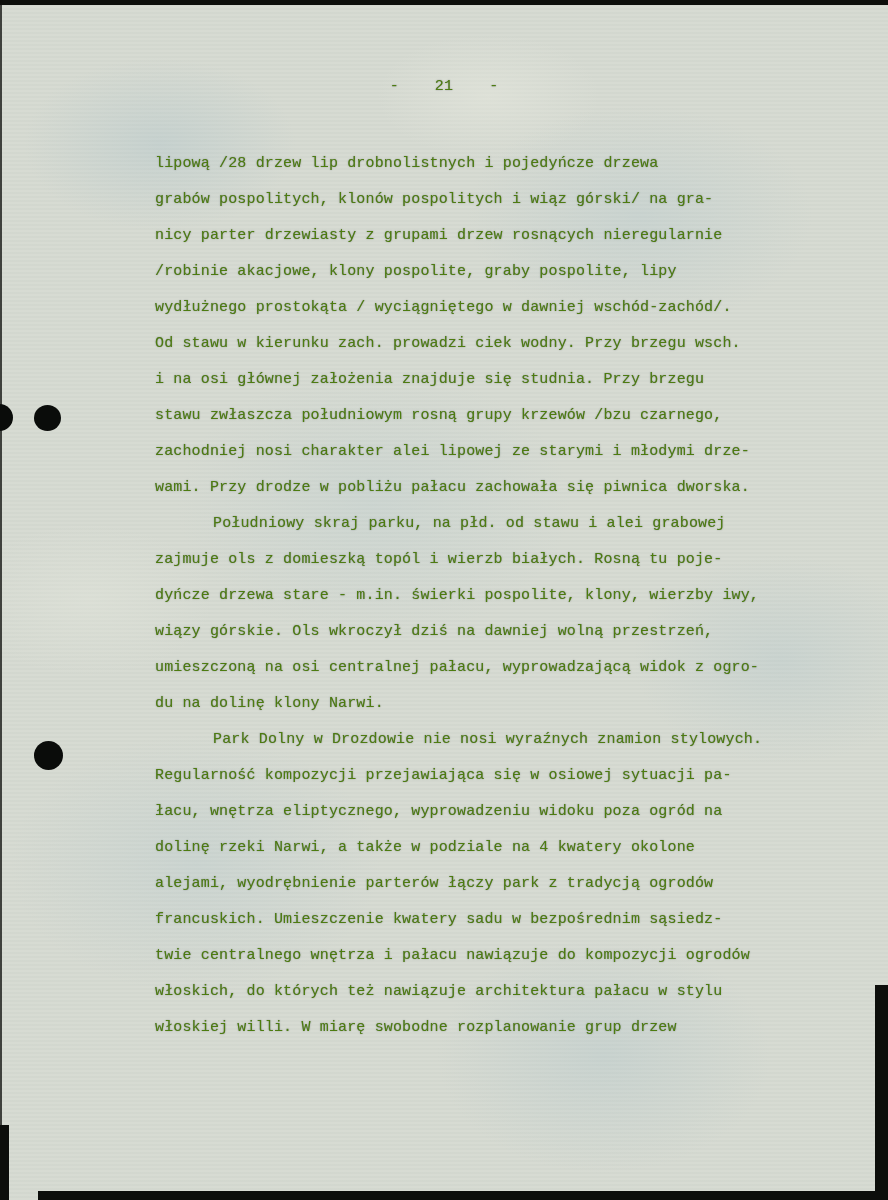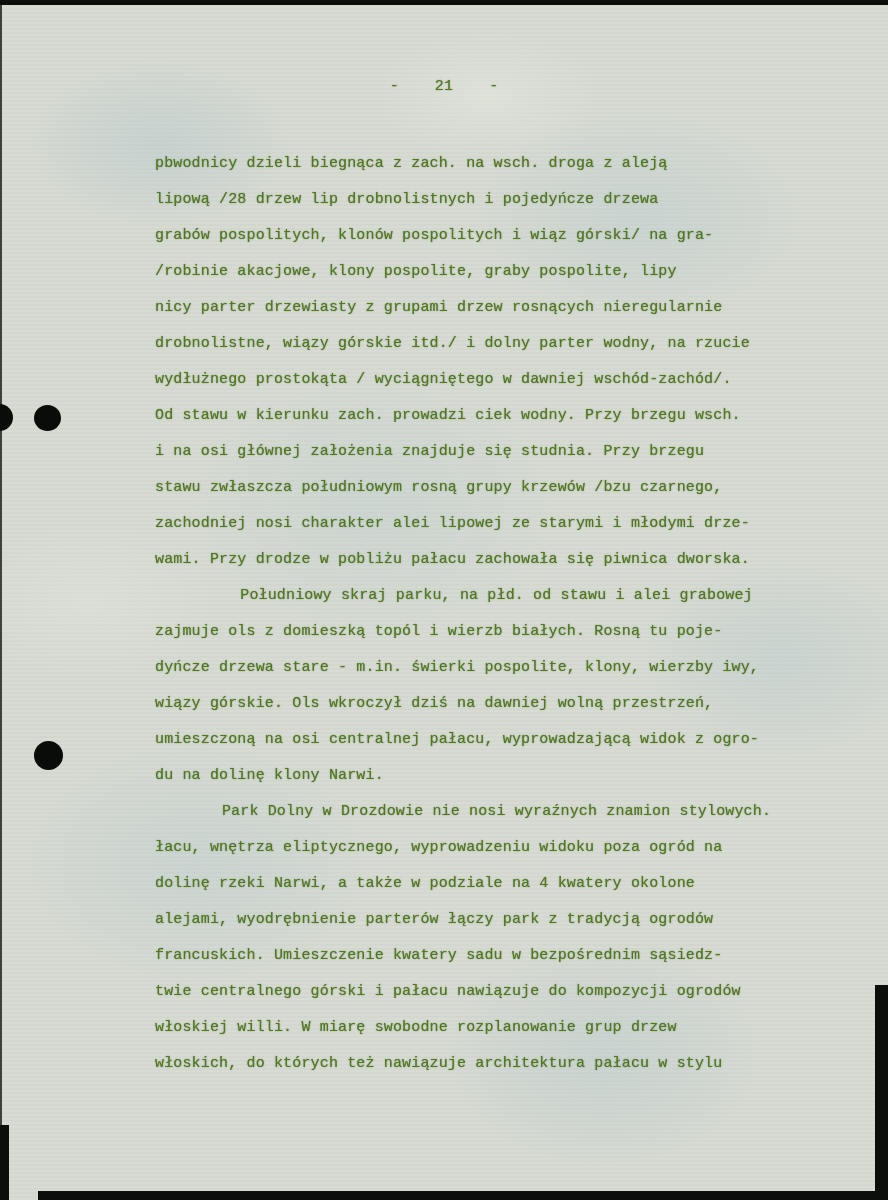--- a/index.html
+++ b/index.html
@@ -52,21 +52,21 @@
     text-align: center;
   }
   .page-number-row span { margin: 0 18px; }
   .text-block {
     position: absolute; left: 155px; top: 146px; width: 625px;
   }
   .line {
     height: 36px; line-height: 36px;
     white-space: pre;
   }
-  .para-first { text-indent: 58px; text-align: center; }
+  .para-first { text-indent: 58px; }
 </style>
 </head>
 <body>
 
 <div class="paper"></div>
 
 <div class="edge edge-top"></div>
 <div class="edge edge-left"></div>
 <div class="edge edge-left-b"></div>
 <div class="edge edge-right"></div>
@@ -76,47 +76,46 @@
 <div class="punch punch-2"></div>
 <div class="punch punch-3"></div>
 
 <div class="page-number-row type">
   <span>-</span><span>21</span><span>-</span>
 </div>
 
 <div class="text-block type">
 
   <div>
-    <div class="line">pbwodnicy dzieli biegnąca z zach. na wsch. droga z aleją</div>
     <div class="line">lipową /28 drzew lip drobnolistnych i pojedyńcze drzewa</div>
     <div class="line">grabów pospolitych, klonów pospolitych i wiąz górski/ na gra-</div>
+    <div class="line">nicy parter drzewiasty z grupami drzew rosnących nieregularnie</div>
     <div class="line">/robinie akacjowe, klony pospolite, graby pospolite, lipy</div>
-    <div class="line">nicy parter drzewiasty z grupami drzew rosnących nieregularnie</div>
-    <div class="line">drobnolistne, wiązy górskie itd./ i dolny parter wodny, na rzucie</div>
     <div class="line">wydłużnego prostokąta / wyciągniętego w dawniej wschód-zachód/.</div>
     <div class="line">Od stawu w kierunku zach. prowadzi ciek wodny. Przy brzegu wsch.</div>
     <div class="line">i na osi głównej założenia znajduje się studnia. Przy brzegu</div>
     <div class="line">stawu zwłaszcza południowym rosną grupy krzewów /bzu czarnego,</div>
     <div class="line">zachodniej nosi charakter alei lipowej ze starymi i młodymi drze-</div>
     <div class="line">wami. Przy drodze w pobliżu pałacu zachowała się piwnica dworska.</div>
   </div>
 
   <div>
     <div class="line para-first">Południowy skraj parku, na płd. od stawu i alei grabowej</div>
     <div class="line">zajmuje ols z domieszką topól i wierzb białych. Rosną tu poje-</div>
     <div class="line">dyńcze drzewa stare - m.in. świerki pospolite, klony, wierzby iwy,</div>
     <div class="line">wiązy górskie. Ols wkroczył dziś na dawniej wolną przestrzeń,</div>
     <div class="line">umieszczoną na osi centralnej pałacu, wyprowadzającą widok z ogro-</div>
     <div class="line">du na dolinę klony Narwi.</div>
   </div>
 
   <div>
     <div class="line para-first">Park Dolny w Drozdowie nie nosi wyraźnych znamion stylowych.</div>
+    <div class="line">Regularność kompozycji przejawiająca się w osiowej sytuacji pa-</div>
     <div class="line">łacu, wnętrza eliptycznego, wyprowadzeniu widoku poza ogród na</div>
     <div class="line">dolinę rzeki Narwi, a także w podziale na 4 kwatery okolone</div>
     <div class="line">alejami, wyodrębnienie parterów łączy park z tradycją ogrodów</div>
     <div class="line">francuskich. Umieszczenie kwatery sadu w bezpośrednim sąsiedz-</div>
-    <div class="line">twie centralnego górski i pałacu nawiązuje do kompozycji ogrodów</div>
+    <div class="line">twie centralnego wnętrza i pałacu nawiązuje do kompozycji ogrodów</div>
+    <div class="line">włoskich, do których też nawiązuje architektura pałacu w stylu</div>
     <div class="line">włoskiej willi. W miarę swobodne rozplanowanie grup drzew</div>
-    <div class="line">włoskich, do których też nawiązuje architektura pałacu w stylu</div>
   </div>
 
 </div>
 
 </body></html>

